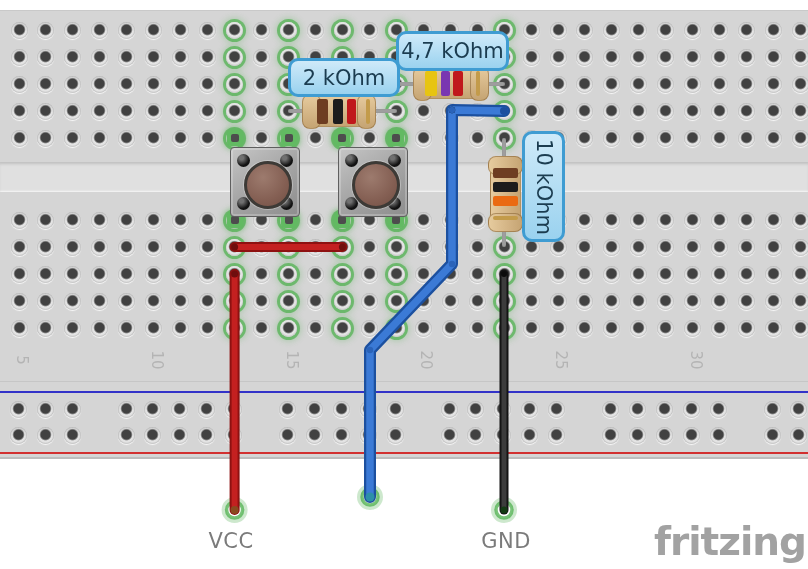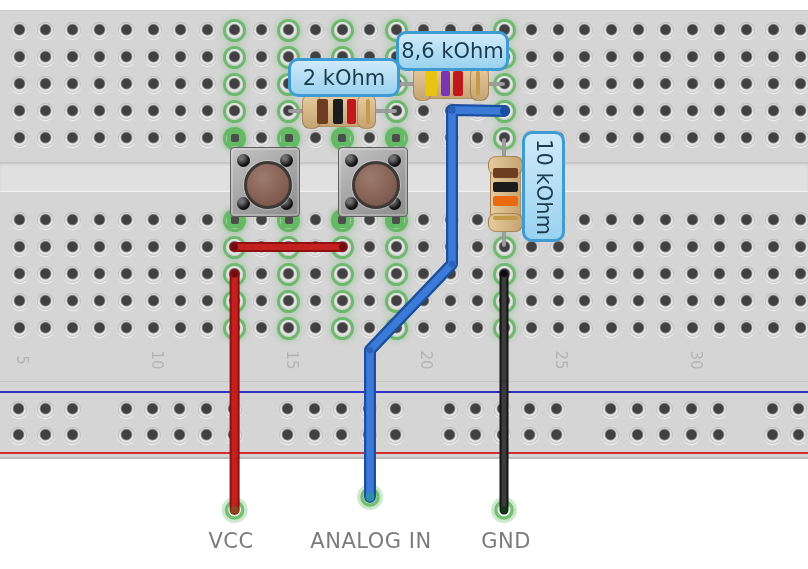--- a/index.html
+++ b/index.html
@@ -525,23 +525,23 @@
       <polyline points="504,274 504,510" stroke="#3c3c3c" stroke-width="5"></polyline>
       <circle cx="504" cy="274" r="3" fill="#0c0c0c"></circle>
       <circle cx="504" cy="510" r="3.5" fill="#123a12"></circle>
     </g>
   </svg>
 
   <div class="tip" id="tip-1k" style="left:288px;top:58px;width:106px;height:33px;">
     <span>2 kOhm</span>
   </div>
   <div class="tip" id="tip-4k7" style="left:396px;top:31px;width:107px;height:34px;">
-    <span>8,6 kOhm</span>
+    <span>4,7 kOhm</span>
   </div>
   <div class="tip" id="tip-10k" style="left:522px;top:131px;width:37px;height:105px;">
     <span>10 kOhm</span>
   </div>
 
   <div class="wire-label" style="left:201px;top:529px;width:60px;">VCC</div>
-  <div class="wire-label" style="left:297px;top:529px;width:148px;">ANALOG IN</div>
   <div class="wire-label" style="left:476px;top:529px;width:60px;">GND</div>
 
+  <div id="logo">fritzing</div>
 </div>
 
 </body></html>

